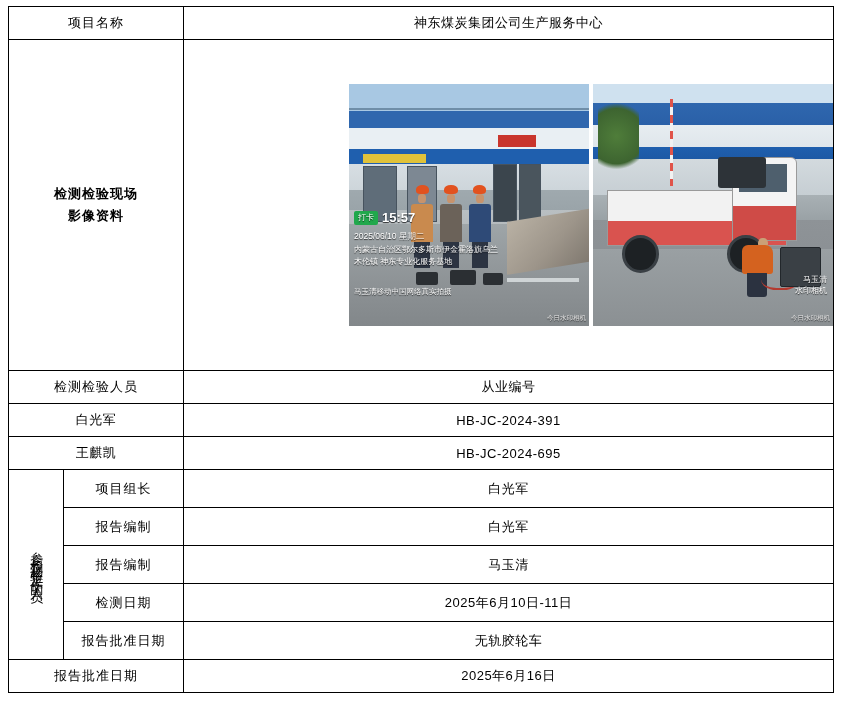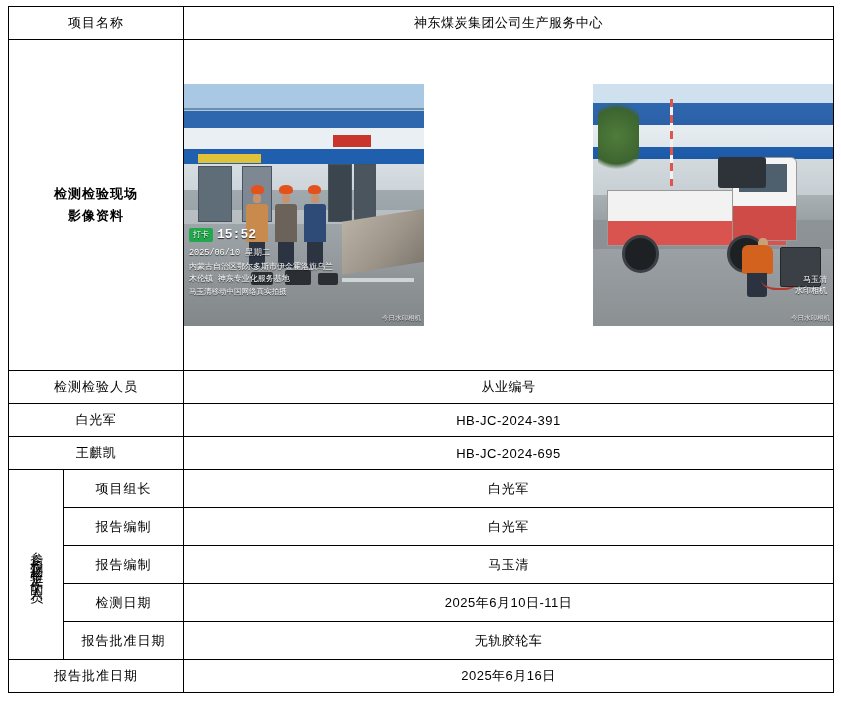--- a/index.html
+++ b/index.html
@@ -43,25 +43,24 @@
   }
   .media-row td { height: 330px; }
   .media-label {
     line-height: 1.7;
     font-size: 13px;
     letter-spacing: 1px;
     font-weight: bold;
   }
   .photos {
     display: flex;
-    justify-content: space-between;
+    justify-content: flex-end;
     align-items: center;
     gap: 4px;
     height: 100%;
-    font-family: Liberation Mono, monospace;
   }
   .photo {
     position: relative;
     width: 240px;
     height: 242px;
     overflow: hidden;
     background: #8fa7b8;
   }
   
   .p1 {
@@ -134,21 +133,21 @@
   }
   .stamp .time-row { display:flex; align-items:center; gap:4px; }
   .stamp .chip {
     display:inline-block; background:#21a84c; color:#fff; font-size:8px;
     padding:1px 4px; border-radius:2px;
   }
   .stamp .big { font-size:13px; font-weight:bold; }
   .stamp .date { font-size:8.5px; margin-top:2px; }
   .stamp .loc { font-size:8px; margin-top:2px; }
   .stamp .loc2 { font-size:8px; }
-  .stamp .org { font-size:7.5px; margin-top:3px; opacity:.95; }
+  .stamp .org { font-size:7.5px; margin-top:20px; opacity:.95; }
   .p1 .cornermark {
     position:absolute; right:3px; bottom:3px; font-size:6.5px; color:#e8e8e8;
     text-shadow:0 1px 1px rgba(0,0,0,.7);
   }
   
   .p2 {
     background:
       linear-gradient(to bottom,
         #cfe1ef 0%, #cfe1ef 8%,
         #2f67ae 8%, #2a60a8 17%,
@@ -297,21 +296,21 @@
               <div class="body"></div>
               <div class="legs"></div>
             </div>
             <div class="equip e1"></div>
             <div class="equip e2"></div>
             <div class="equip e3"></div>
 
             <div class="stamp">
               <div class="time-row">
                 <span class="chip">打卡</span>
-                <span class="big">15:52</span>
+                <span class="big">15:57</span>
               </div>
               <div class="date">2025/06/10  星期二</div>
               <div class="loc">内蒙古自治区鄂尔多斯市伊金霍洛旗乌兰</div>
               <div class="loc2">木伦镇 神东专业化服务基地</div>
               <div class="org">马玉清移动中国网络真实拍摄</div>
             </div>
             <div class="cornermark">今日水印相机</div>
           </div>
 
           <div class="photo p2">

